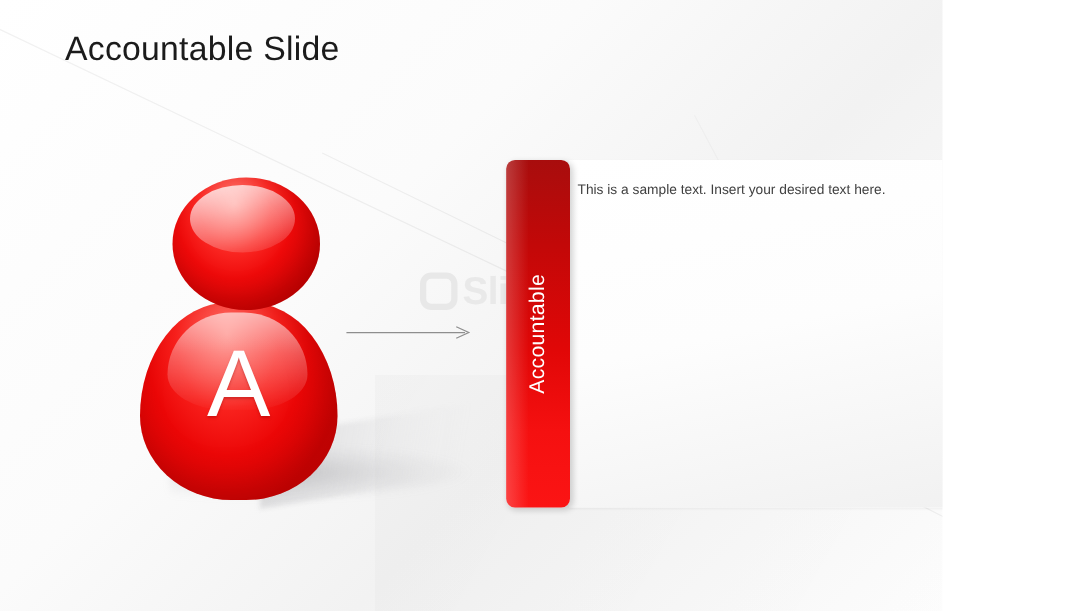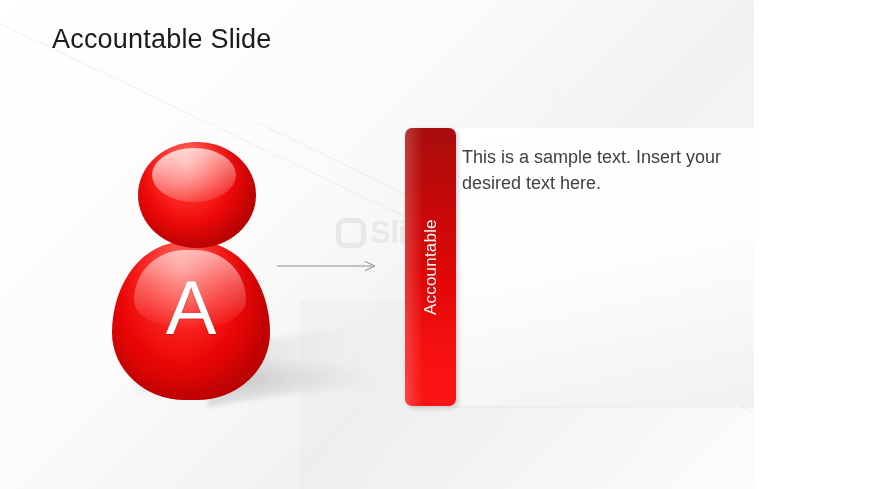--- a/index.html
+++ b/index.html
@@ -229,21 +229,21 @@
     letter-spacing: 0.2px;
     writing-mode: vertical-rl;
     transform: rotate(180deg);
     white-space: nowrap;
   }
   #panel .body-text {
     position: absolute;
     left: 57px;
     top: 17px;
     width: 300px;
-    font-size: 18px;
+    font-size: 11px;
     line-height: 1.42;
     color: #3f3f3f;
   }
 </style>
 </head>
 <body>
 
 <div id="slide">
 
   <div class="bg-lines">

